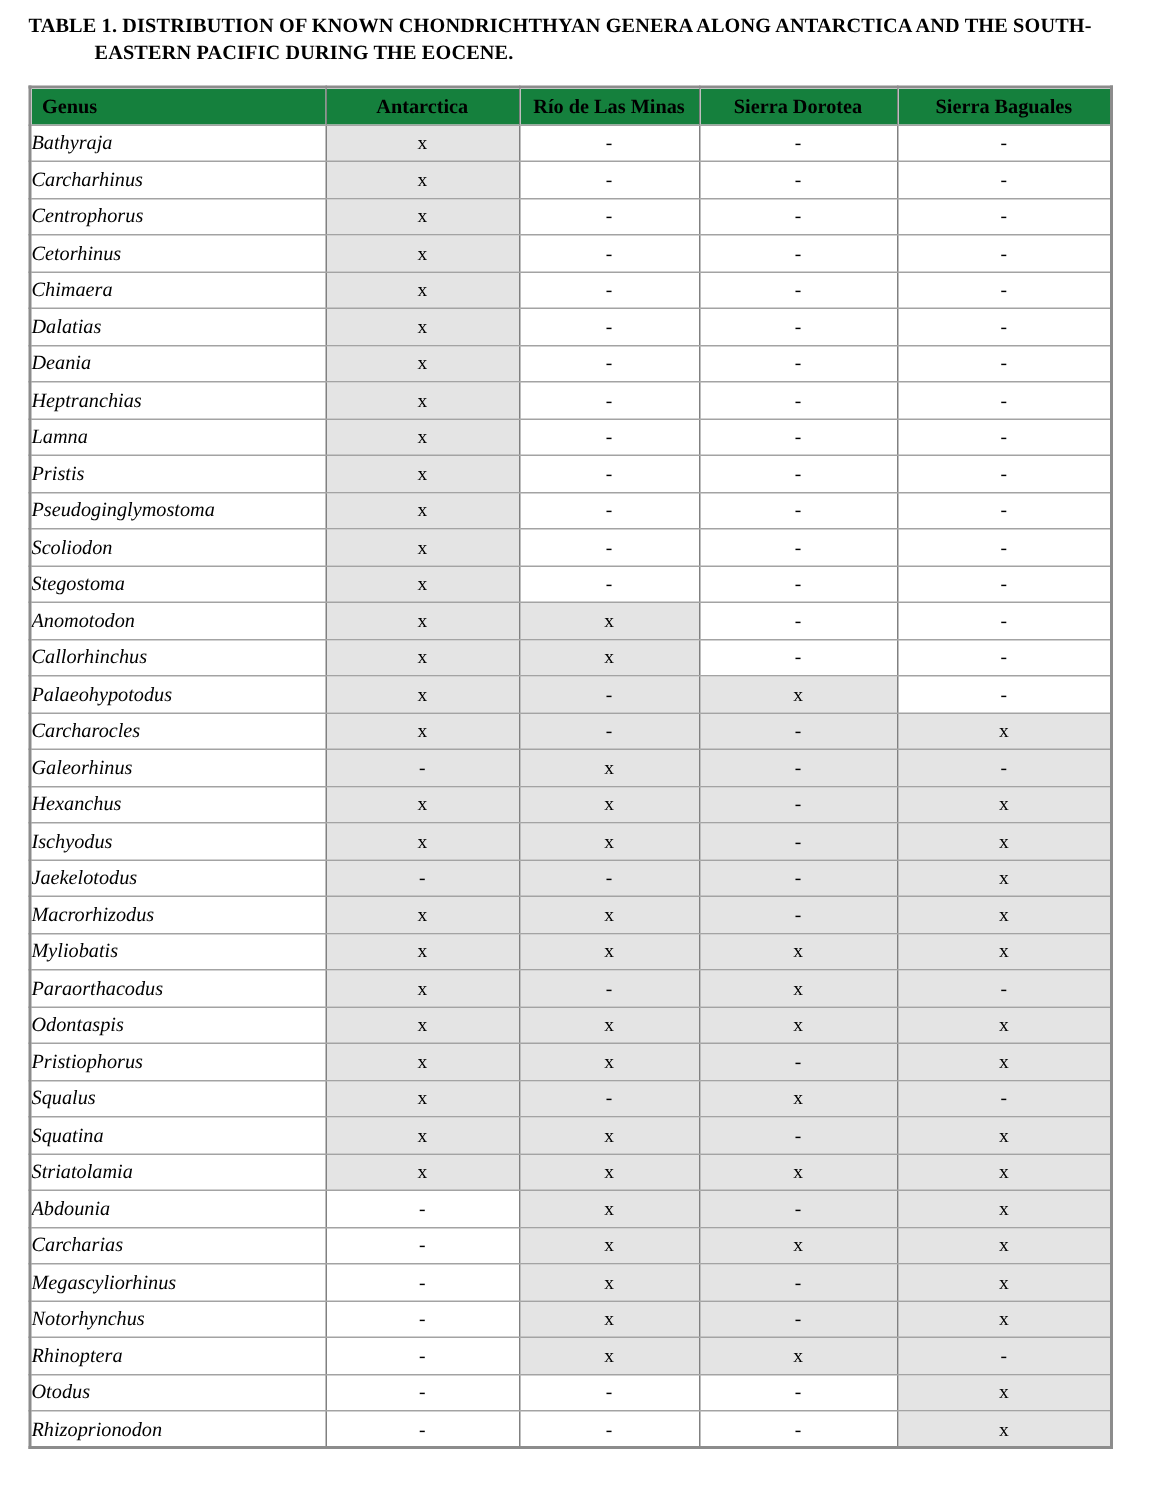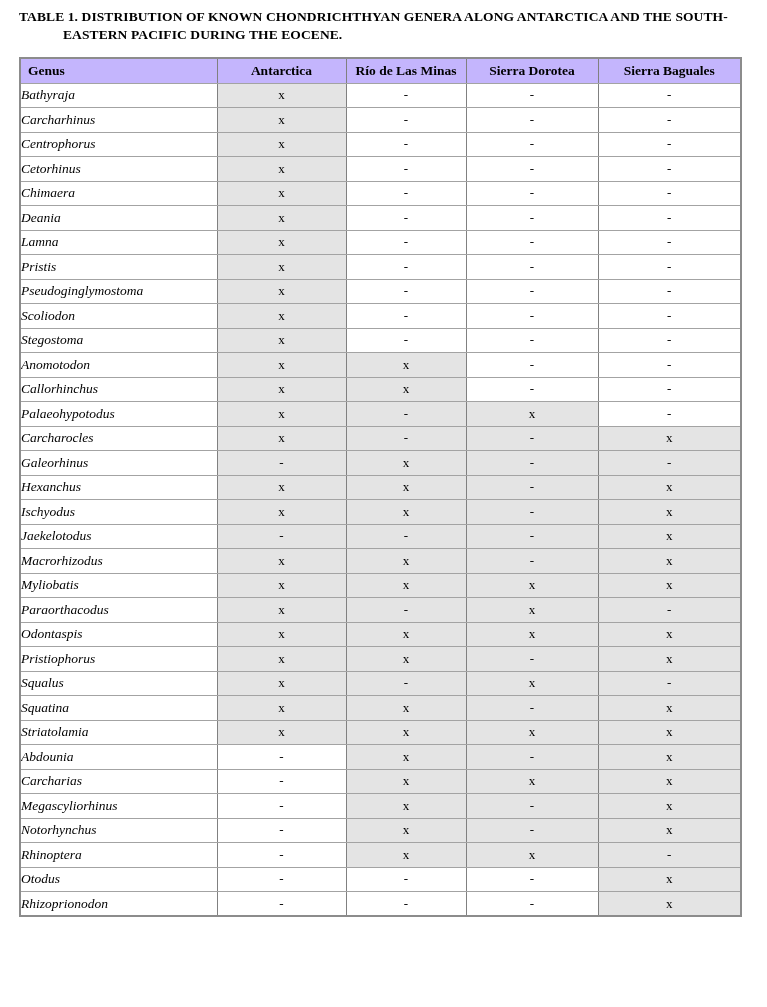--- a/index.html
+++ b/index.html
@@ -38,21 +38,21 @@
     padding: 0;
     overflow: hidden;
     white-space: nowrap;
   }
   table.dist thead tr { height: 25px; }
   table.dist tbody tr { height: 24.5px; }
   th.h {
     font-weight: bold;
     font-size: 13.5px;
     text-align: center;
-    background: #c4b5fd;
+    background: #15803d;
   }
   th.h.genus-h {
     text-align: left;
     padding-left: 7px;
   }
   td.genus {
     font-style: italic;
     font-size: 13.5px;
     text-align: left;
     padding-left: 7px;
@@ -121,21 +121,35 @@
         <td class="val">-</td>
       </tr>
       <tr>
         <td class="genus">Chimaera</td>
         <td class="val shaded">x</td>
         <td class="val">-</td>
         <td class="val">-</td>
         <td class="val">-</td>
       </tr>
       <tr>
+        <td class="genus">Dalatias</td>
+        <td class="val shaded">x</td>
+        <td class="val">-</td>
+        <td class="val">-</td>
+        <td class="val">-</td>
+      </tr>
+      <tr>
         <td class="genus">Deania</td>
+        <td class="val shaded">x</td>
+        <td class="val">-</td>
+        <td class="val">-</td>
+        <td class="val">-</td>
+      </tr>
+      <tr>
+        <td class="genus">Heptranchias</td>
         <td class="val shaded">x</td>
         <td class="val">-</td>
         <td class="val">-</td>
         <td class="val">-</td>
       </tr>
       <tr>
         <td class="genus">Lamna</td>
         <td class="val shaded">x</td>
         <td class="val">-</td>
         <td class="val">-</td>

